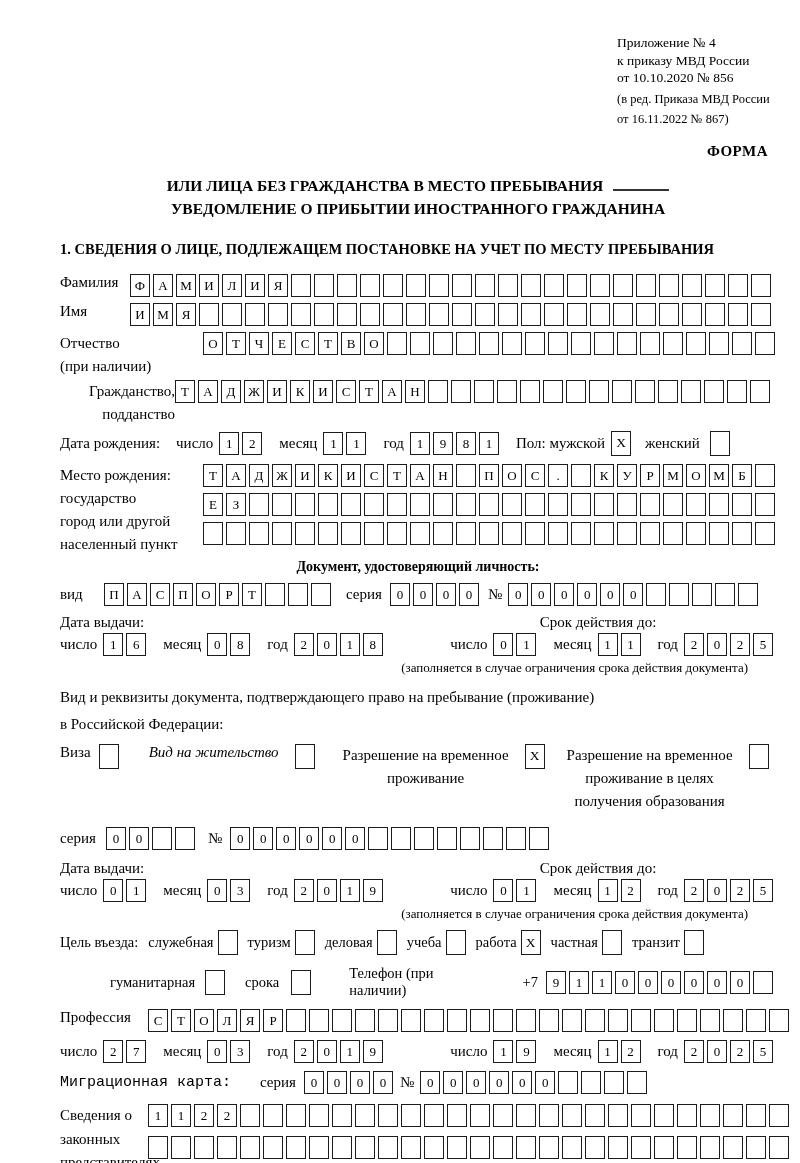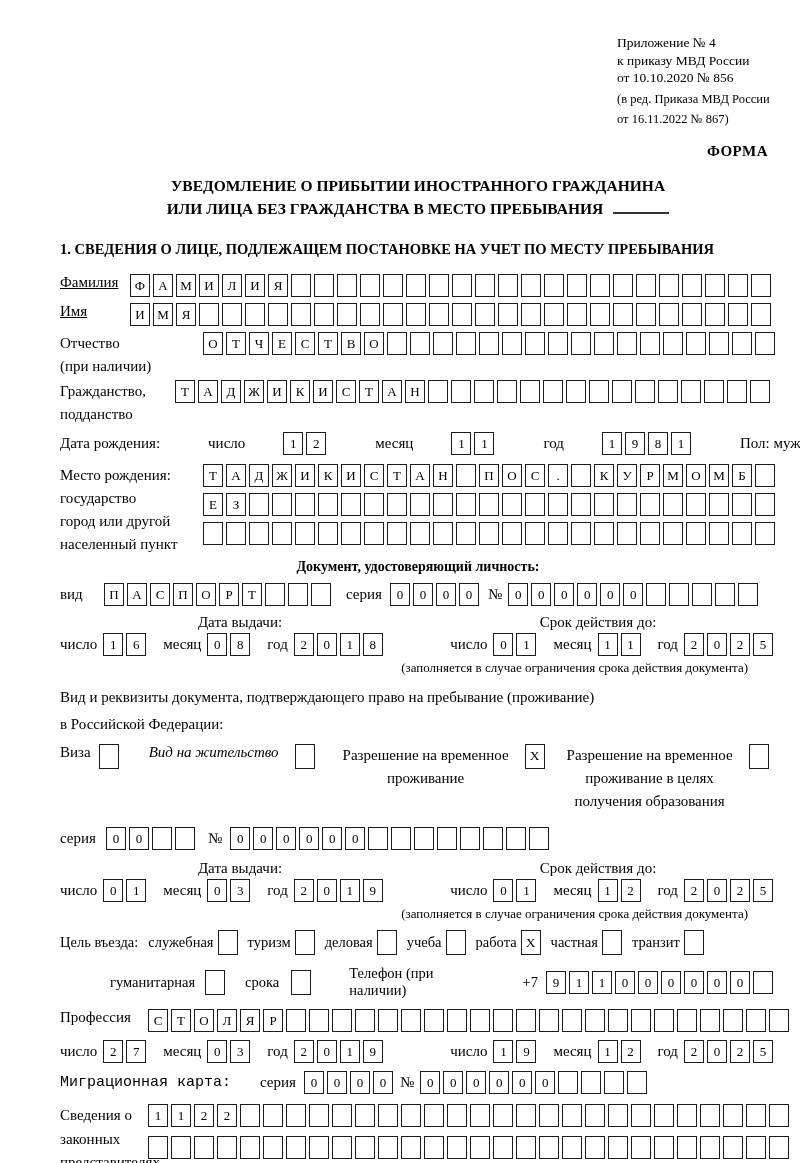--- a/index.html
+++ b/index.html
@@ -29,28 +29,28 @@
     font-size:13px;line-height:1;
   }
   .checkbox{
     box-sizing:border-box;display:inline-flex;flex:0 0 auto;
     width:20px;height:25px;border:1.6px solid #1c1c1c;
     align-items:center;justify-content:center;
     font-size:13.5px;line-height:1;
   }
   .lbl{flex:0 0 auto;}
   .lblcol{flex:0 0 auto;line-height:1.55;}
-  .w70{width:70px;text-decoration:underline;}
-  .w115{width:115px;}
+  .w70{width:70px;}
+  .w115{width:115px;text-align:right;}
   .w143{width:143px;}
   .w88{width:88px;}
   .stack .cells{margin-bottom:6px;}
   .doc-head{font-weight:bold;text-align:center;font-size:14px;margin:2px 0 8px 0;}
   .dh-row{display:flex;margin-bottom:2px;}
-  .dh-left{width:360px;text-align:center;}
+  .dh-left{width:360px;}
   .dh-right{flex:1;text-align:center;}
   .date-row{display:flex;align-items:center;margin-bottom:4px;}
   .date-left{width:360px;display:flex;align-items:center;}
   .date-right{flex:1;display:flex;align-items:center;padding-left:58px;}
   .dlbl{margin-right:6px;}
   .dgrp{margin-right:14px;display:flex;align-items:center;}
   .note{font-size:13px;text-align:right;padding-right:28px;margin-bottom:8px;}
   .intro{line-height:1.8;}
   .opt-row{display:flex;align-items:flex-start;margin:6px 0 14px 0;}
   .opt{display:flex;align-items:flex-start;}
@@ -70,22 +70,22 @@
     <div>Приложение № 4</div>
     <div>к приказу МВД России</div>
     <div>от 10.10.2020 № 856</div>
     <div class="small">(в ред. Приказа МВД России</div>
     <div class="small">от 16.11.2022 № 867)</div>
   </div>
 
   <div class="forma">ФОРМА</div>
 
   <div class="title">
+    <div><span>ИЛИ ЛИЦА БЕЗ ГРАЖДАНСТВА В МЕСТО ПРЕБЫВАНИЯ</span><span class="blank-line"></span></div>
     <div>УВЕДОМЛЕНИЕ О ПРИБЫТИИ ИНОСТРАННОГО ГРАЖДАНИНА</div>
-    <div><span>ИЛИ ЛИЦА БЕЗ ГРАЖДАНСТВА В МЕСТО ПРЕБЫВАНИЯ</span><span class="blank-line"></span></div>
   </div>
 
   <div class="sec-head">1. СВЕДЕНИЯ О ЛИЦЕ, ПОДЛЕЖАЩЕМ ПОСТАНОВКЕ НА УЧЕТ ПО МЕСТУ ПРЕБЫВАНИЯ</div>
 
   <div class="row">
     <span class="lbl w70">Фамилия</span>
     <span class="cells">
         <span class="cell">Ф</span>
         <span class="cell">А</span>
         <span class="cell">М</span>
@@ -213,21 +213,21 @@
         <span class="cell"></span>
         <span class="cell"></span>
         <span class="cell"></span>
         <span class="cell"></span>
         <span class="cell"></span>
         <span class="cell"></span>
         <span class="cell"></span>
       </span>
   </div>
 
-  <div class="row" style="align-items:center;margin-bottom:8px;gap:32px;">
+  <div class="row" style="align-items:center;margin-bottom:8px;">
     <span class="lbl" style="margin-right:16px;">Дата рождения:</span>
     <span class="dlbl">число</span>
     <span class="cells dgrp">
         <span class="cell">1</span>
         <span class="cell">2</span>
       </span>
     <span class="dlbl">месяц</span>
     <span class="cells dgrp">
         <span class="cell">1</span>
         <span class="cell">1</span>

